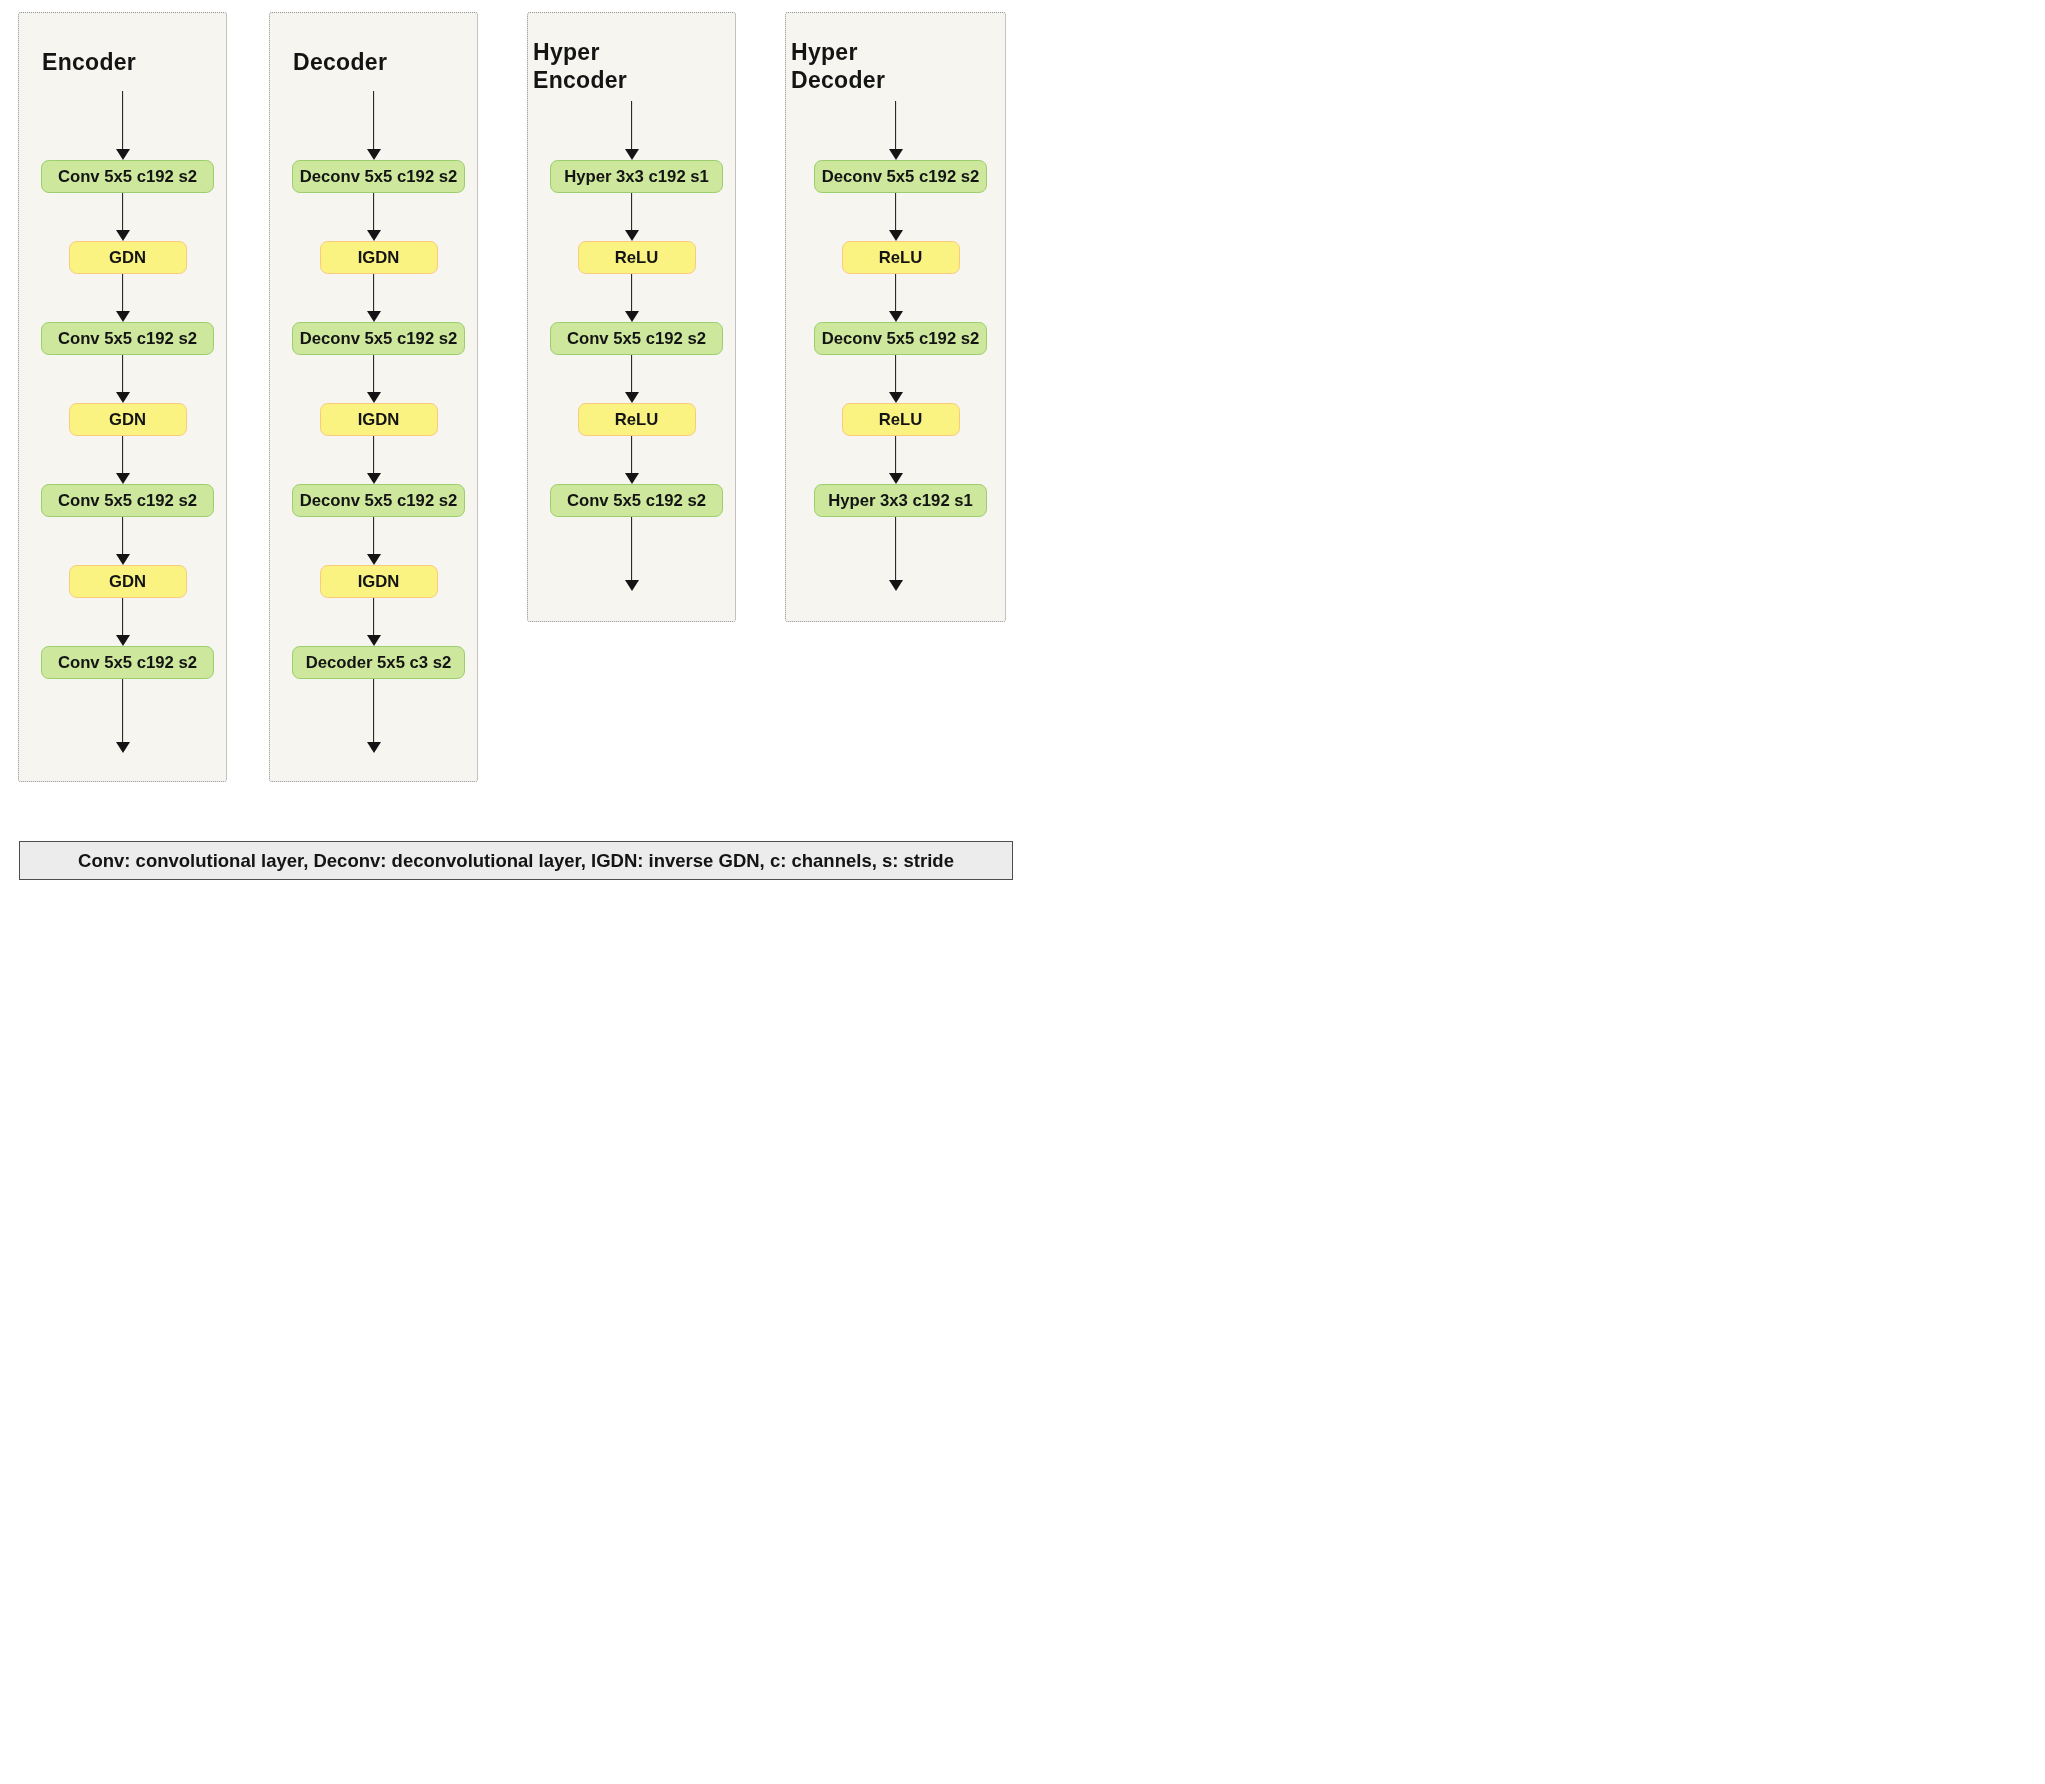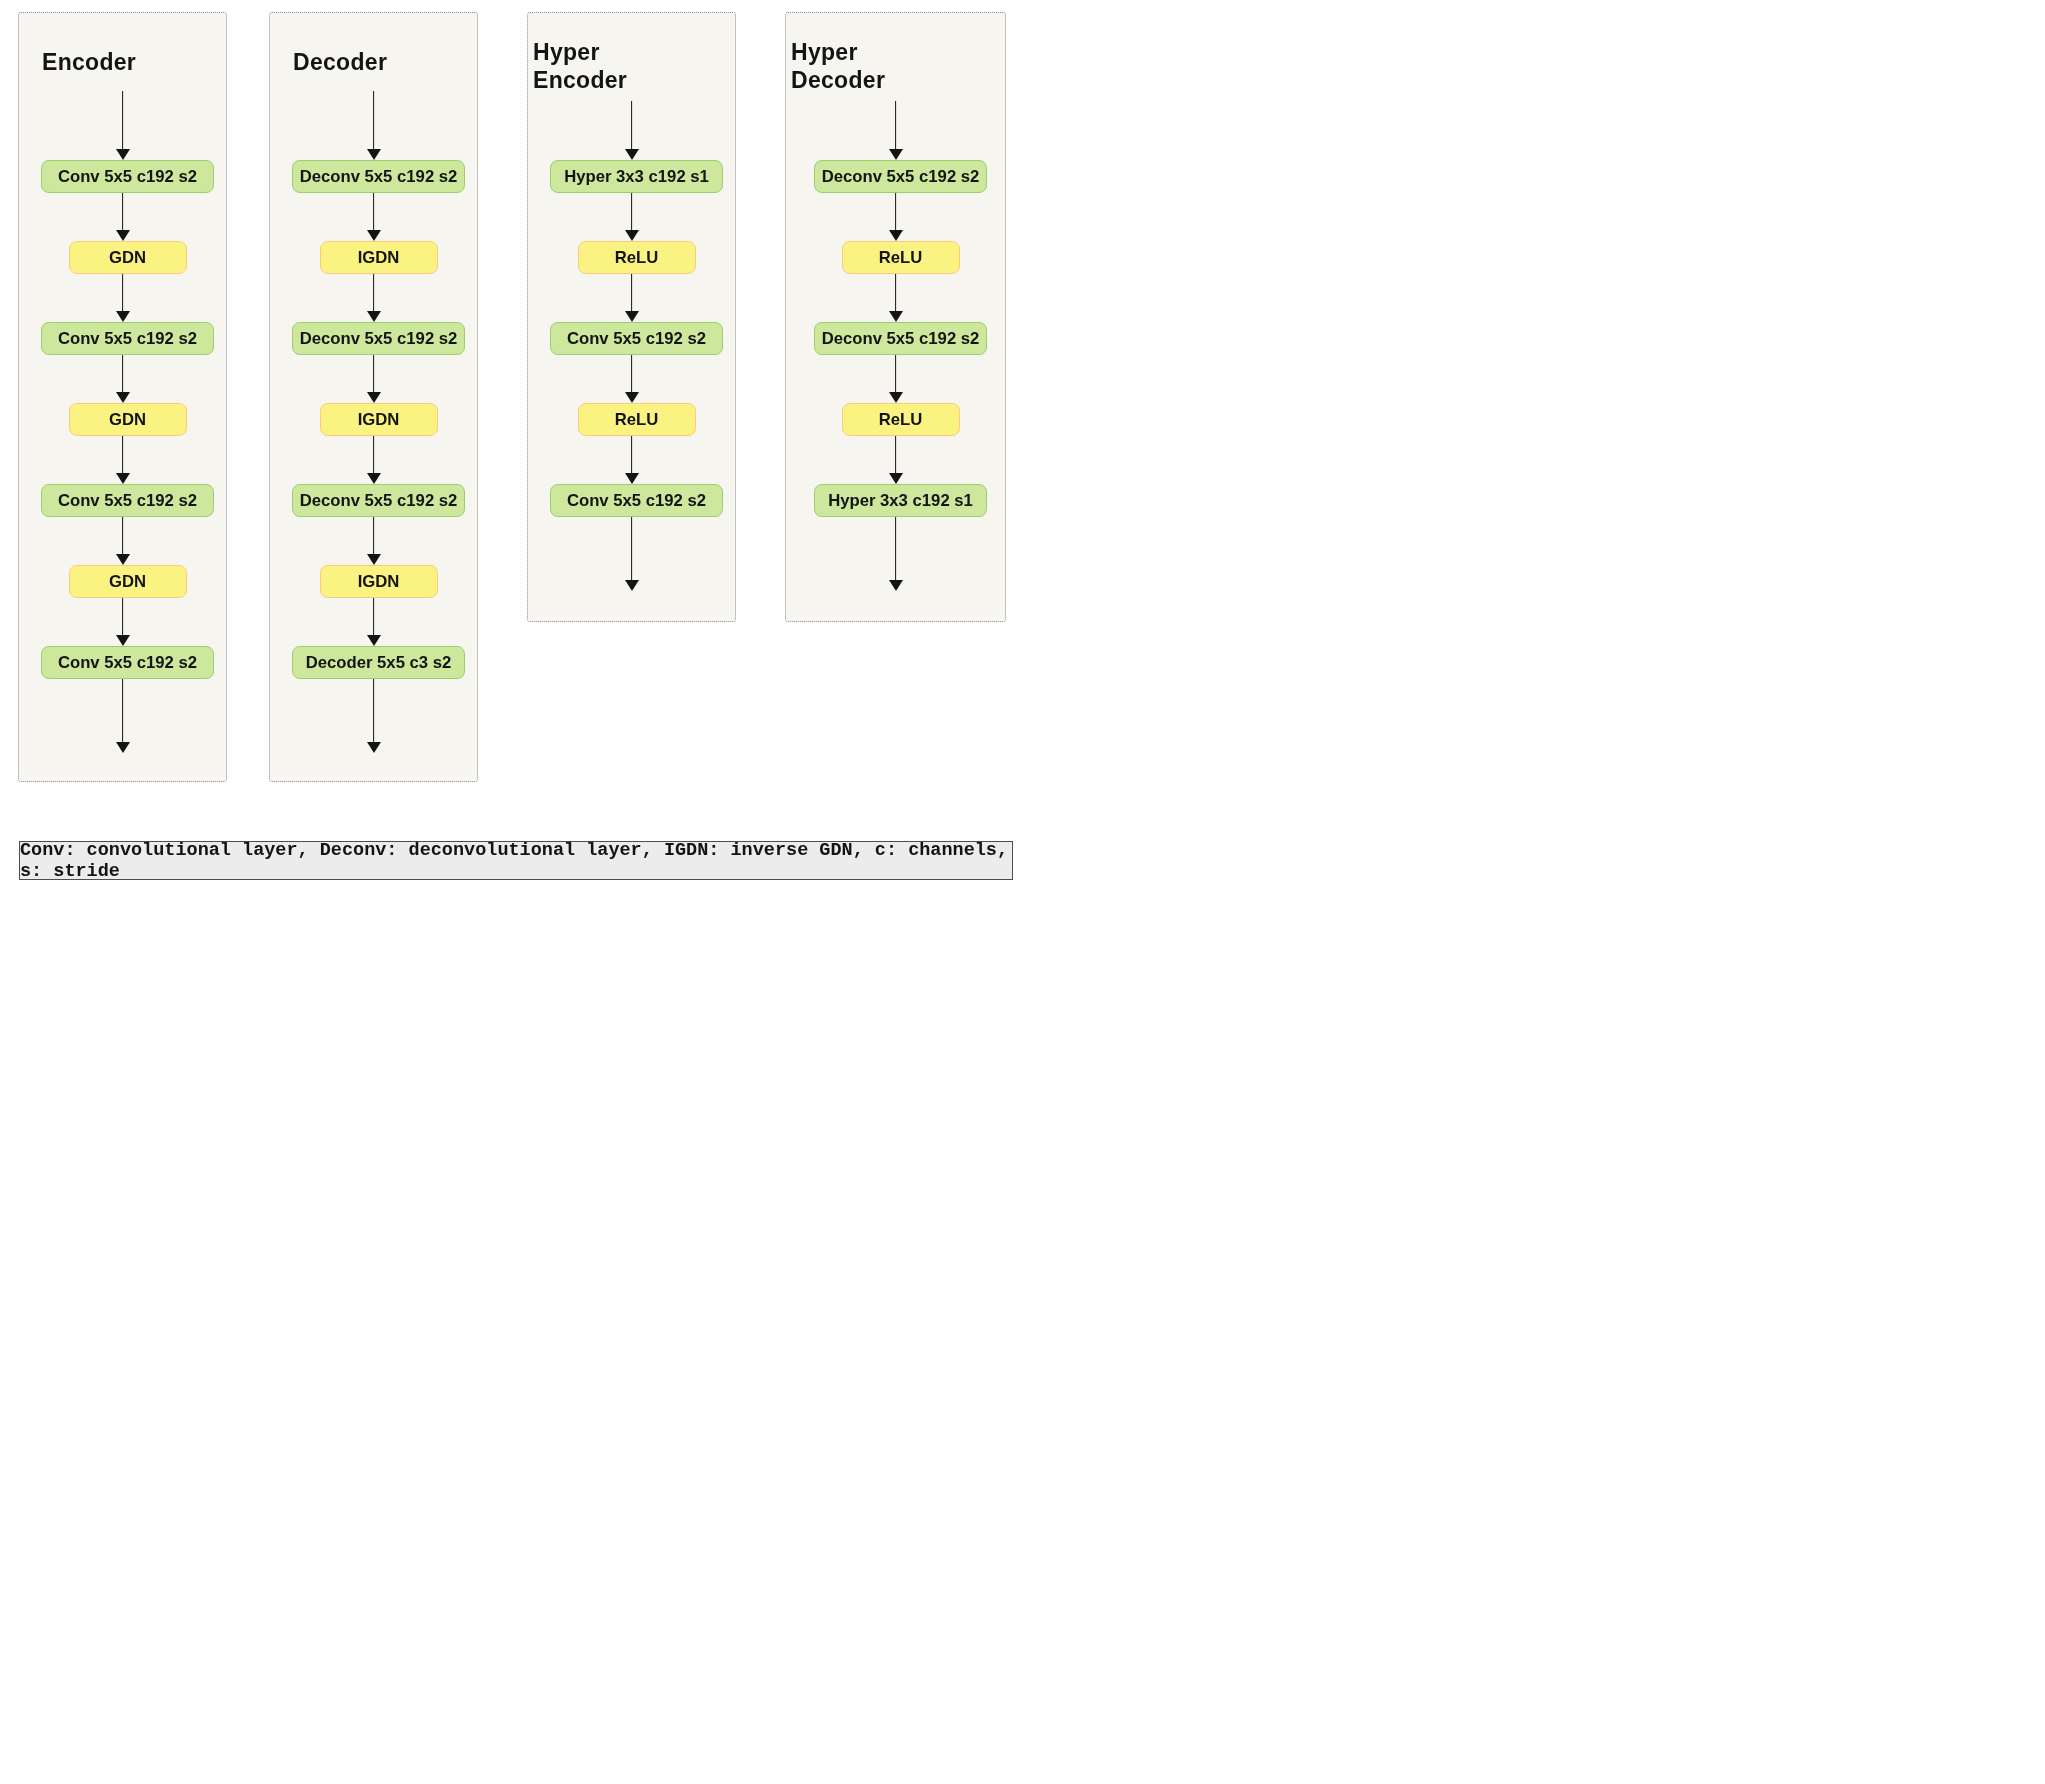--- a/index.html
+++ b/index.html
@@ -98,21 +98,20 @@
     width: 994px; height: 39px;
     box-sizing: border-box;
     background: var(--legend-fill, #ececec);
     border: 1.8px solid var(--legend-border, #4d4d4d);
     display: flex;
     align-items: center;
     justify-content: center;
     font-weight: bold;
     font-size: 18.5px;
     color: var(--ink, #141414);
-    font-family: Liberation Mono, monospace;
   }
 </style>
 </head>
 <body>
 
 <div class="panel tall" id="panel-0">
   <div class="panel-title">
     <span>Encoder</span>
     <span></span>
   </div>

